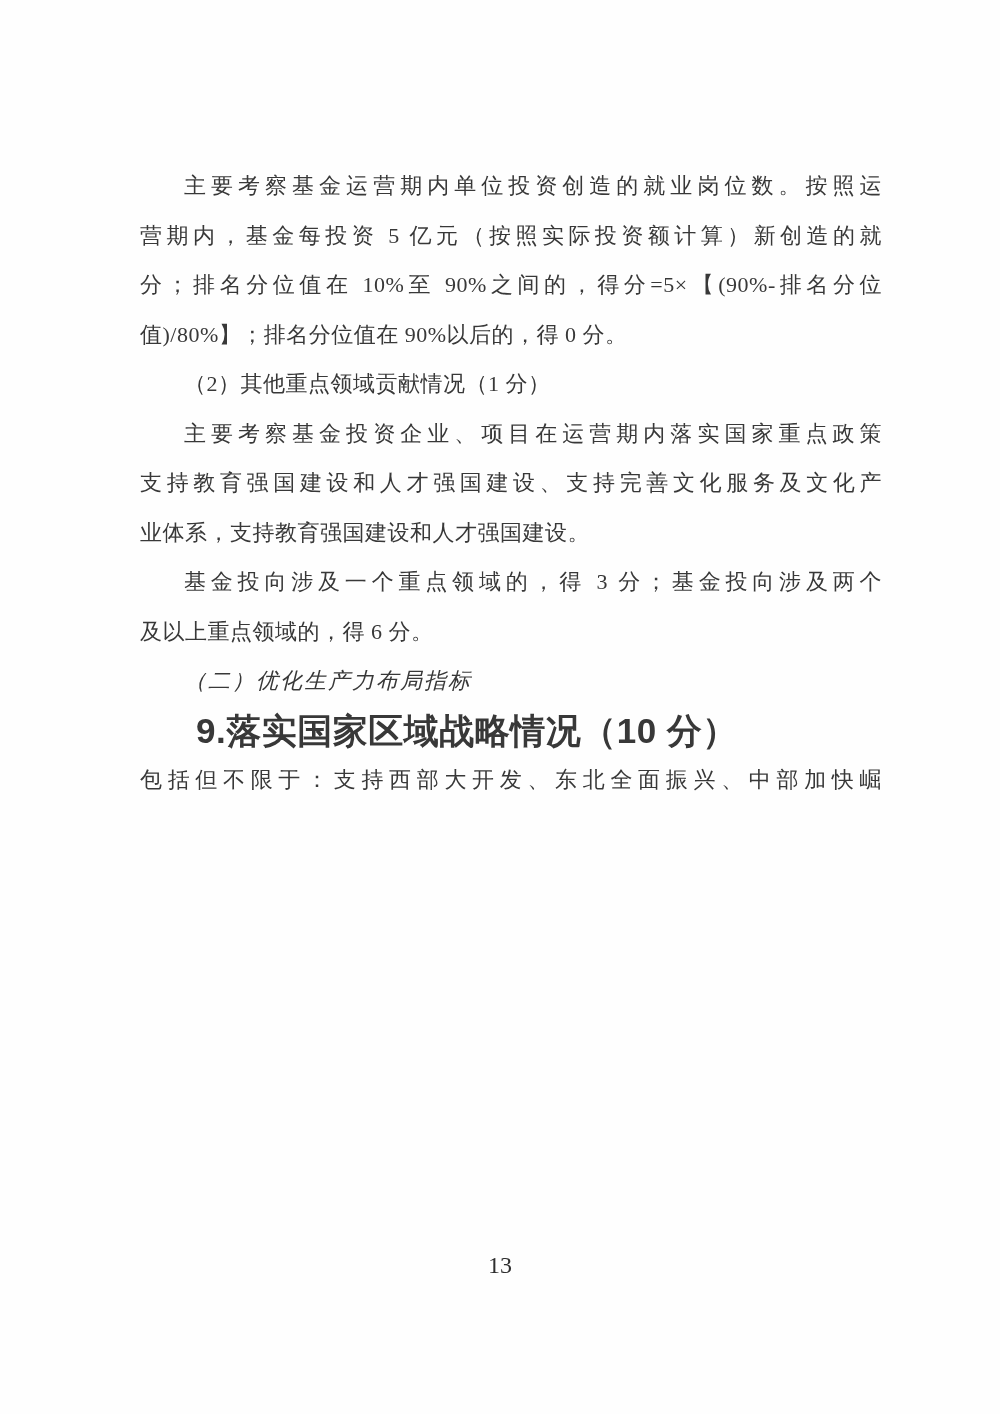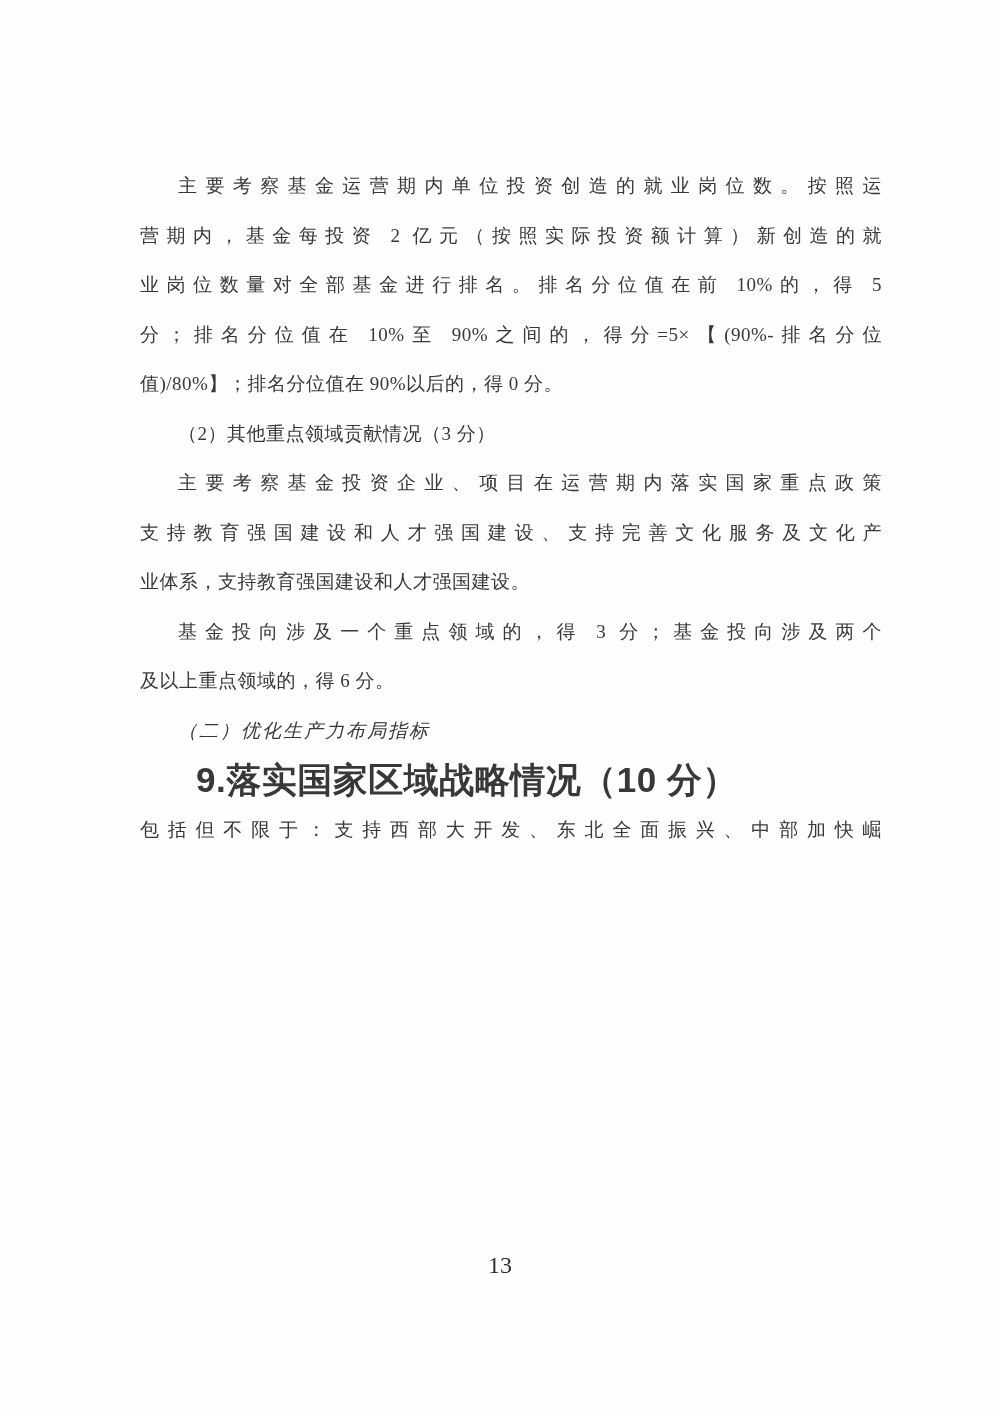--- a/index.html
+++ b/index.html
@@ -16,21 +16,21 @@
     font-family: "Liberation Serif", "DejaVu Serif", serif;
     color: #383838;
   }
   .text-block {
     position: absolute;
     left: 140px;
     top: 161px;
     width: 742px;
   }
   .line {
-    font-size: 19px;
+    font-size: 22px;
     line-height: 49.5px;
     white-space: nowrap;
     letter-spacing: 0.5px;
   }
   
   .just {
     white-space: normal;
     text-align: justify;
     text-align-last: justify;
   }
@@ -56,25 +56,24 @@
     font-size: 24px;
     color: #2f2f2f;
   }
 </style>
 </head>
 <body>
 
 <div class="page">
   <div class="text-block">
     <div class="line ind just">主要考察基金运营期内单位投资创造的就业岗位数。按照运</div>
-    <div class="line just">营期内，基金每投资 2 亿元（按照实际投资额计算）新创造的就</div>
-    <div class="line just">业岗位数量对全部基金进行排名。排名分位值在前 10%的，得 5</div>
+    <div class="line just">营期内，基金每投资 5 亿元（按照实际投资额计算）新创造的就</div>
     <div class="line just">分；排名分位值在 10%至 90%之间的，得分=5×【(90%-排名分位</div>
     <div class="line">值)/80%】；排名分位值在 90%以后的，得 0 分。</div>
-    <div class="line ind">（2）其他重点领域贡献情况（3 分）</div>
+    <div class="line ind">（2）其他重点领域贡献情况（1 分）</div>
     <div class="line ind just">主要考察基金投资企业、项目在运营期内落实国家重点政策</div>
     <div class="line just">支持教育强国建设和人才强国建设、支持完善文化服务及文化产</div>
     <div class="line">业体系，支持教育强国建设和人才强国建设。</div>
     <div class="line ind just">基金投向涉及一个重点领域的，得 3 分；基金投向涉及两个</div>
     <div class="line">及以上重点领域的，得 6 分。</div>
     <div class="line ind kaiti">（二）优化生产力布局指标</div>
     <div class="line ind-num bold-head">9.落实国家区域战略情况（10 分）</div>
     <div class="line just">包括但不限于：支持西部大开发、东北全面振兴、中部加快崛</div>
 
   </div>

